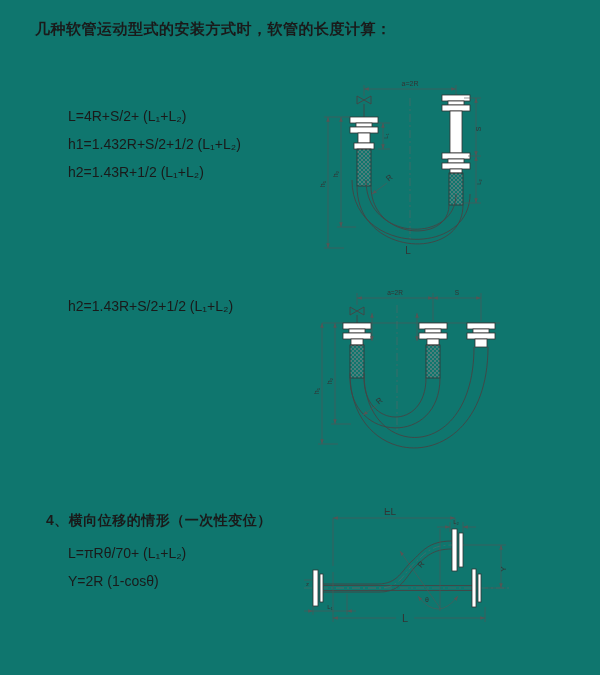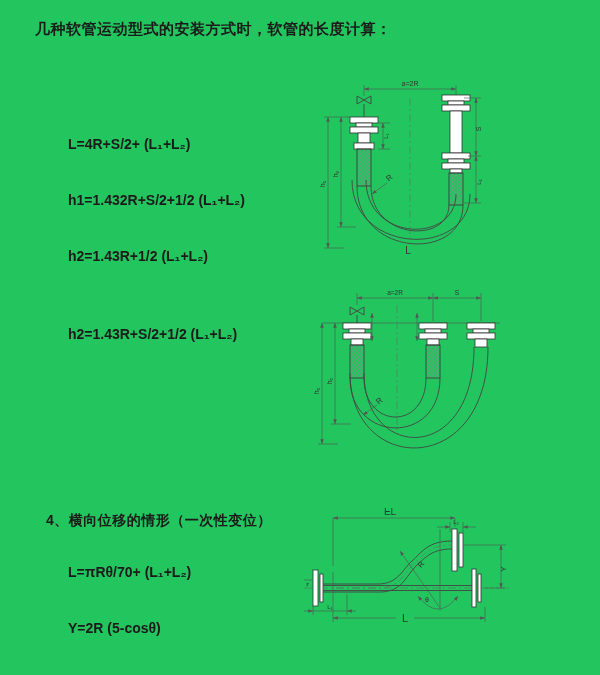--- a/index.html
+++ b/index.html
@@ -1,21 +1,21 @@
 <!DOCTYPE html>
 <html><head>
 <meta charset="utf-8">
 <style>
   html,body{margin:0;padding:0;background:#fff;}
-  #page{position:relative;width:600px;height:675px;background:#22c55e;overflow:hidden;
+  #page{position:relative;width:600px;height:675px;background:#0f766e;overflow:hidden;
         font-family:"Liberation Sans","DejaVu Sans",sans-serif;color:#1a1a1a;}
   .title{position:absolute;left:35px;top:20px;font-size:15px;font-weight:700;letter-spacing:0.5px;}
   .section{position:absolute;left:46px;width:280px;}
   .sec-heading{font-size:14px;font-weight:700;margin-bottom:9px;letter-spacing:0.5px;}
-  .formula{font-size:14px;font-weight:700;line-height:28px;margin-left:22px;white-space:nowrap;margin-top:28px;}
+  .formula{font-size:14px;font-weight:400;line-height:28px;margin-left:22px;white-space:nowrap;}
   #sec1{top:102px;} #sec2{top:292px;} #sec3{top:512px;}
   .diag{position:absolute;}
   svg text{font-family:"Liberation Sans","DejaVu Sans",sans-serif;fill:#333;}
   .dline{stroke:#555;stroke-width:0.6;fill:none;}
   .draw{stroke:#444;stroke-width:0.9;fill:none;}
   .fit{stroke:#333;stroke-width:0.8;fill:#fff;}
   .cl{stroke:#666;stroke-width:0.5;fill:none;stroke-dasharray:8 3 2 3;}
 </style>
 </head>
 <body>
@@ -30,21 +30,21 @@
     <div class="formula">h2=1.43R+1/2 (L₁+L₂)</div>
   </div>
 
   <div class="section" id="sec2">
     <div class="formula">h2=1.43R+S/2+1/2 (L₁+L₂)</div>
   </div>
 
   <div class="section" id="sec3">
     <div class="sec-heading">4、横向位移的情形（一次性变位）</div>
     <div class="formula">L=πRθ/70+ (L₁+L₂)</div>
-    <div class="formula">Y=2R (5-cosθ)</div>
+    <div class="formula">Y=2R (1-cosθ)</div>
   </div>
 
   <svg class="diag" style="left:298px;top:72px;" width="235" height="185" viewBox="0 0 235 185">
     <defs>
       <marker id="ar1" orient="auto-start-reverse" markerWidth="9" markerHeight="7" refX="8" refY="3">
         <path d="M0,0 L8,3 L0,6 Z" fill="#555"></path>
       </marker>
       <pattern id="braid1" width="4" height="4" patternUnits="userSpaceOnUse">
         <path d="M0,4 L4,0 M0,0 L4,4" stroke="#888" stroke-width="0.5"></path>
       </pattern>

